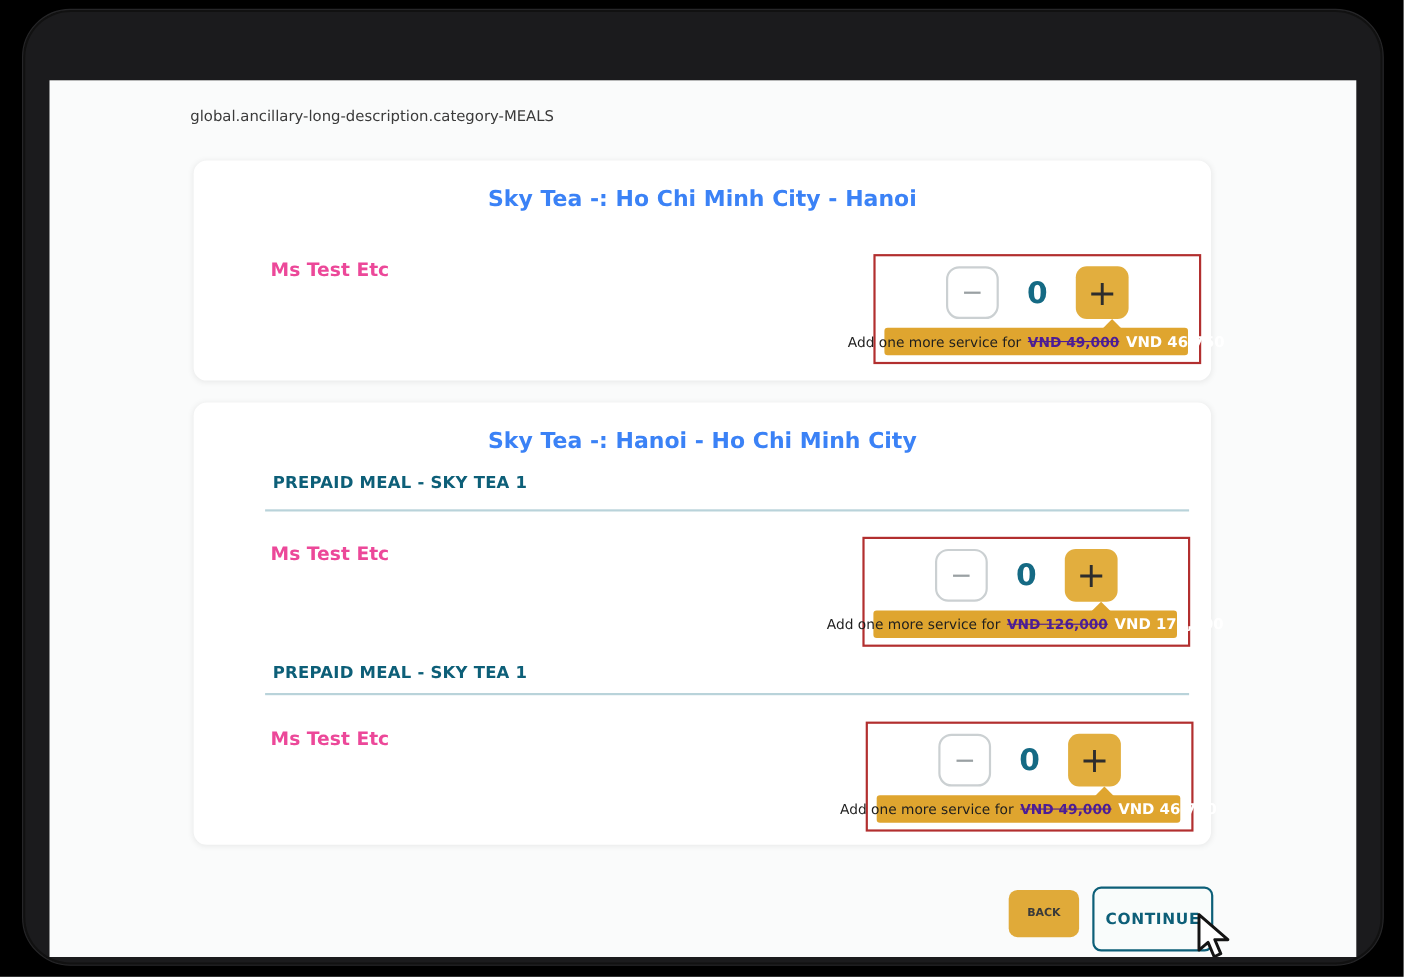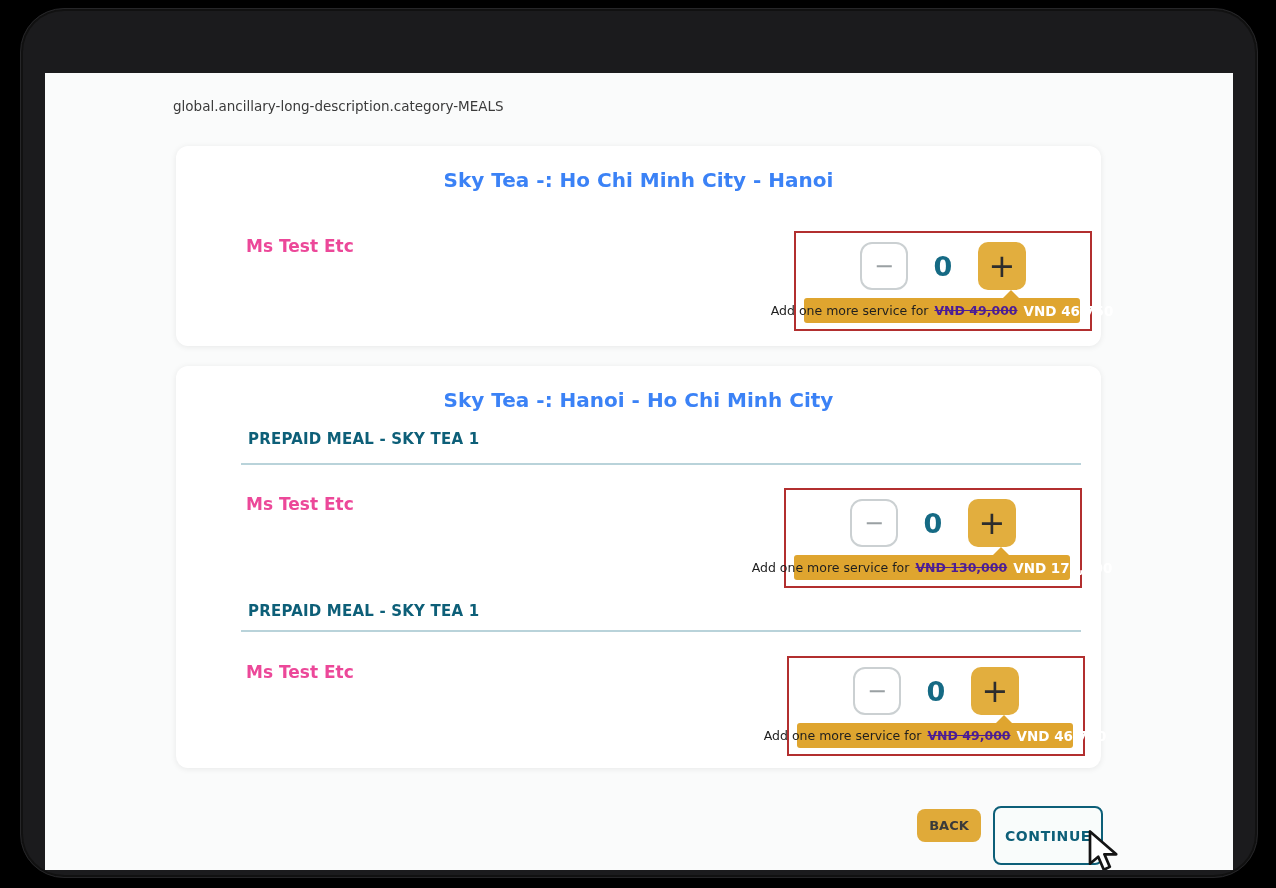--- a/index.html
+++ b/index.html
@@ -56,22 +56,22 @@
     position:absolute;left:8px;right:10px;bottom:6px;height:25px;background:#dfa52f;border-radius:3px;
     display:flex;align-items:center;justify-content:center;gap:6px;font-size:12.5px;color:#1e1e1e;white-space:nowrap;
   }
   .tip-pointer{
     position:absolute;bottom:30px;left:206px;width:0;height:0;
     border-left:9px solid transparent;border-right:9px solid transparent;border-bottom:9px solid #dfa52f;
   }
   .old-price{color:#4c1d95;text-decoration:line-through;font-weight:700;}
   .new-price{color:#ffffff;font-weight:bold;font-size:13.5px;}
   .back-btn{
-    position:absolute;left:872px;top:736px;width:64px;height:33px;background:#e0aa39;border:none;border-radius:8px;
-    font-size:13px;font-weight:600;color:#3a3a3a;font-family:inherit;cursor:pointer;
+    position:absolute;left:872px;top:736px;width:64px;height:43px;background:#e0aa39;border:none;border-radius:8px;
+    font-size:10px;font-weight:600;color:#3a3a3a;font-family:inherit;cursor:pointer;
   }
   .continue-btn{
     position:absolute;left:948px;top:733px;width:110px;height:59px;background:#f9fcfb;
     border:2.5px solid #0d5f78;border-radius:8px;font-size:14px;font-weight:bold;color:#0d5f78;
     letter-spacing:.6px;font-family:inherit;cursor:pointer;box-sizing:border-box;
   }
   .cursor{position:absolute;left:1042px;top:757px;pointer-events:none;}
 </style>
 </head>
 <body>
@@ -117,21 +117,21 @@
             <span>−</span>
           </button>
           <span class="count">0</span>
           <button class="btn-plus">
             <span>+</span>
           </button>
         </div>
         <span class="tip-pointer"></span>
         <div class="tooltip">
           <span>Add one more service for</span>
-          <span class="old-price">VND 130,000</span>
+          <span class="old-price">VND 126,000</span>
           <span class="new-price">VND 175,000</span>
         </div>
       </div>
 
       <span class="sec-head" style="top:236px;">PREPAID MEAL - SKY TEA 1</span>
       <div class="divider" style="top:264px;"></div>
       <span class="passenger" style="top:296px;">Ms Test Etc</span>
 
       <div class="stepper-box" style="left:611px;top:290px;">
         <div class="stepper-row">

